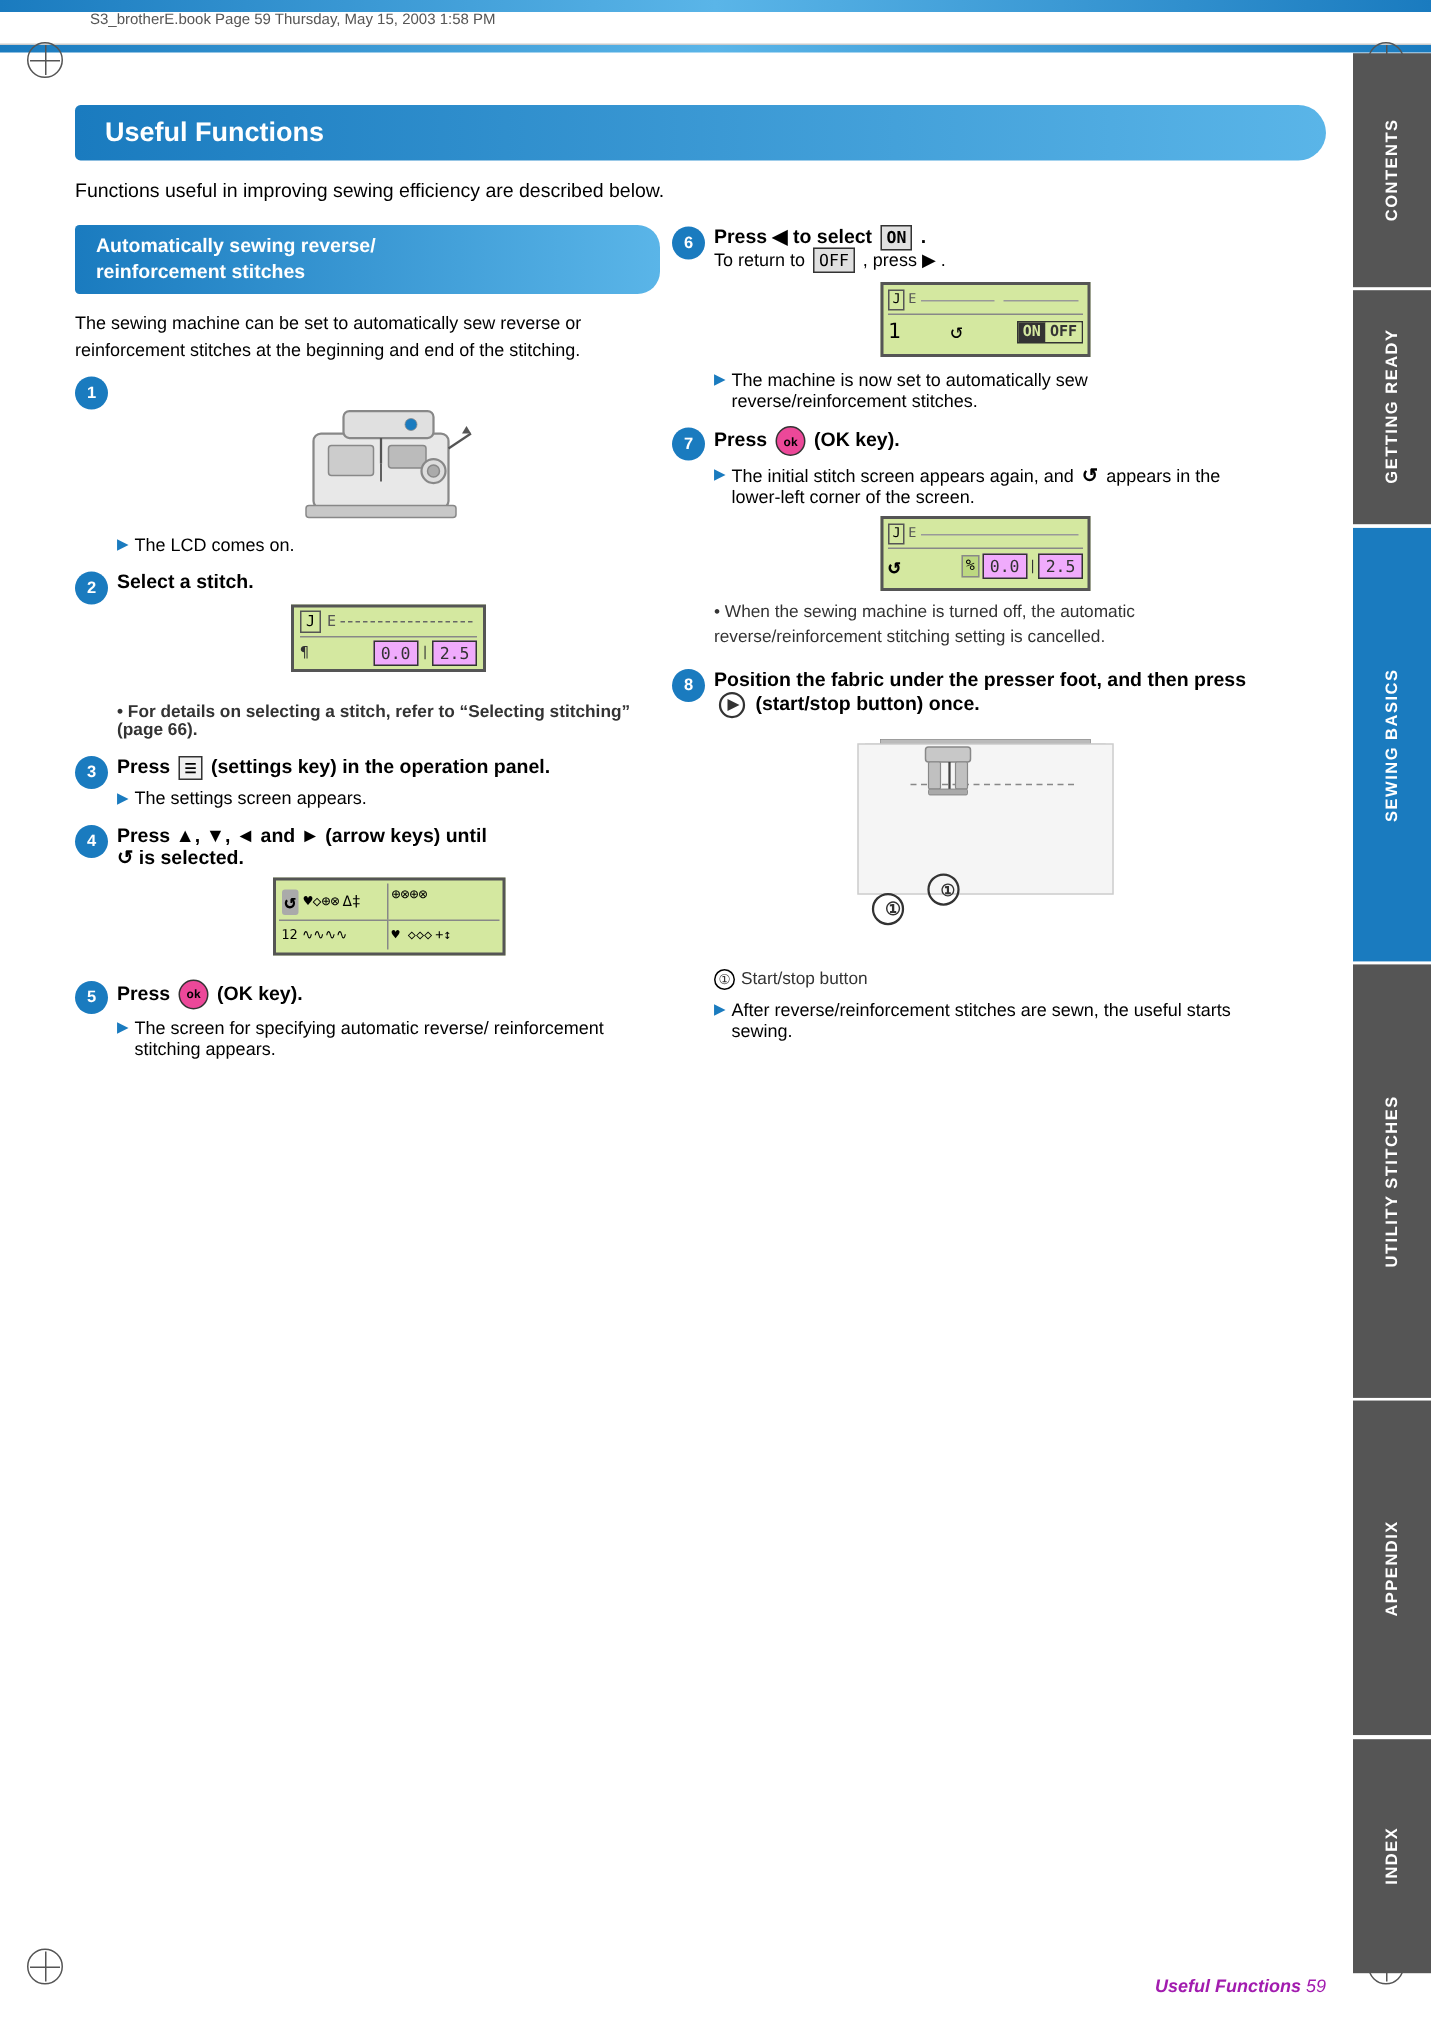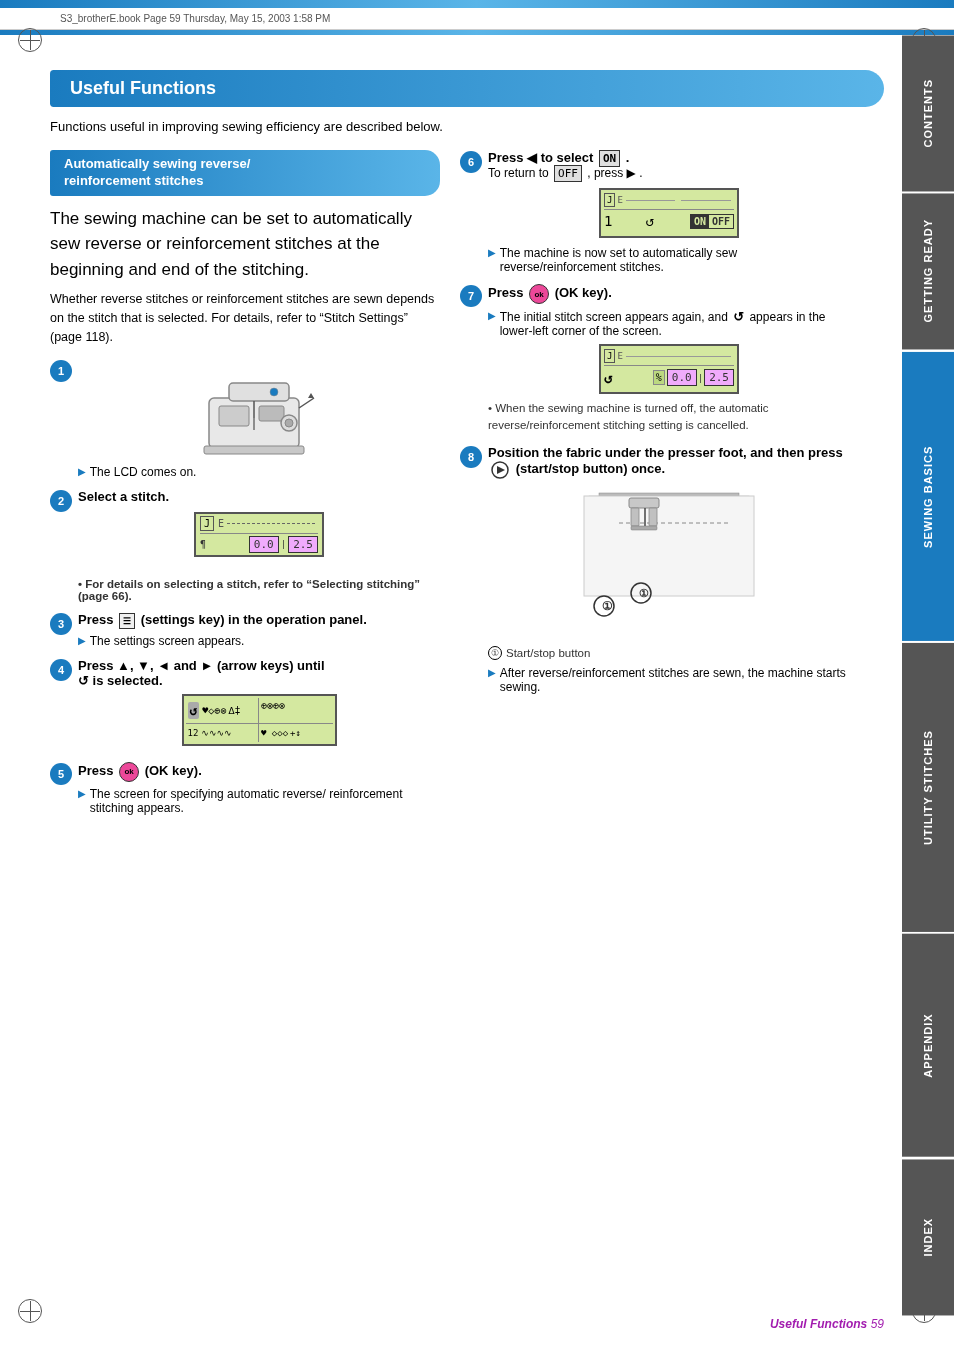--- a/index.html
+++ b/index.html
@@ -20,21 +20,21 @@
       background: linear-gradient(to right, #1a7bbf, #5ab5e8, #1a7bbf);
     }
 
     
     .file-info-bar {
       width: 100%;
       height: 22px;
       background: #fff;
       border-bottom: 1px solid #ccc;
       display: flex;
-      align-items: center;
+      align-items: flex-start;
       padding-left: 60px;
       font-size: 10px;
       color: #555;
     }
 
     
     .second-bar {
       width: 100%;
       height: 5px;
       background: linear-gradient(to right, #1a7bbf, #5ab5e8, #1a7bbf);
@@ -132,21 +132,21 @@
     
     .intro-text {
       font-size: 13px;
       margin-bottom: 16px;
       color: #000;
     }
 
     
     .two-col {
       display: flex;
-      gap: 20px;
+      gap: 8px;
     }
 
     .col-left {
       flex: 1;
       max-width: 390px;
     }
 
     .col-right {
       flex: 1;
       max-width: 390px;
@@ -375,22 +375,21 @@
 
     <div class="col-left">
 
       <div class="sub-section-title">
         <h2>
           <span>Automatically sewing reverse/</span><br>
           <span>reinforcement stitches</span>
         </h2>
       </div>
 
-      <p style="font-size:17px; margin-bottom:8px; line-height:1.5;">The sewing machine can be set to automatically sew reverse or reinforcement stitches at the beginning and end of the stitching.</p>
-      <p style="font-size:12.5px; margin-bottom:12px; line-height:1.5;">Whether reverse stitches or reinforcement stitches are sewn depends on the stitch that is selected. For details, refer to “Stitch Settings” (page 118).</p>
+      <p style="font-size:12px; margin-bottom:8px; line-height:1.5;">The sewing machine can be set to automatically sew reverse or reinforcement stitches at the beginning and end of the stitching.</p>
 
       <div class="step">
         <div class="step-number">1</div>
         <div class="step-content">
 
           <div class="machine-illustration">
             <svg width="120" height="88" viewBox="0 0 120 88">
 
               <rect x="10" y="30" width="90" height="50" rx="5" fill="#e8e8e8" stroke="#888" stroke-width="1.5"></rect>
               <rect x="20" y="38" width="30" height="20" rx="2" fill="#ccc" stroke="#888" stroke-width="1"></rect>
@@ -623,21 +622,21 @@
               <circle cx="72" cy="105" r="10" fill="none" stroke="#333" stroke-width="1.5"></circle>
               <text x="70" y="109" font-size="11" fill="#333" font-weight="bold">①</text>
             </svg>
           </div>
           <div style="font-size:11.5px; color:#333; display:flex; align-items:center; margin-top:-10px;">
             <span class="small-circle-num">①</span>
             <span style="margin-left:4px;">Start/stop button</span>
           </div>
           <div class="arrow-result" style="margin-top:6px;">
             <span class="arrow">▶</span>
-            <span>After reverse/reinforcement stitches are sewn, the machine starts sewing.</span>
+            <span>After reverse/reinforcement stitches are sewn, the useful starts sewing.</span>
           </div>
         </div>
       </div>
 
     </div>
 
   </div>
 
 </div>
 

